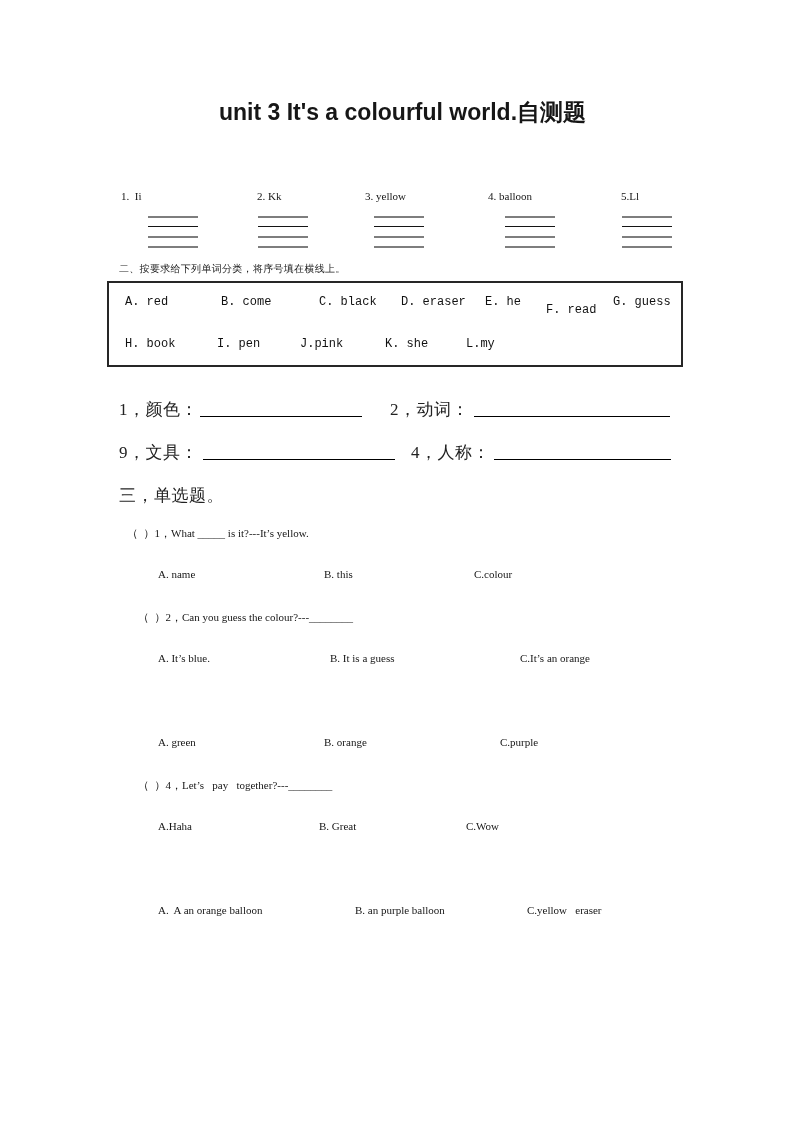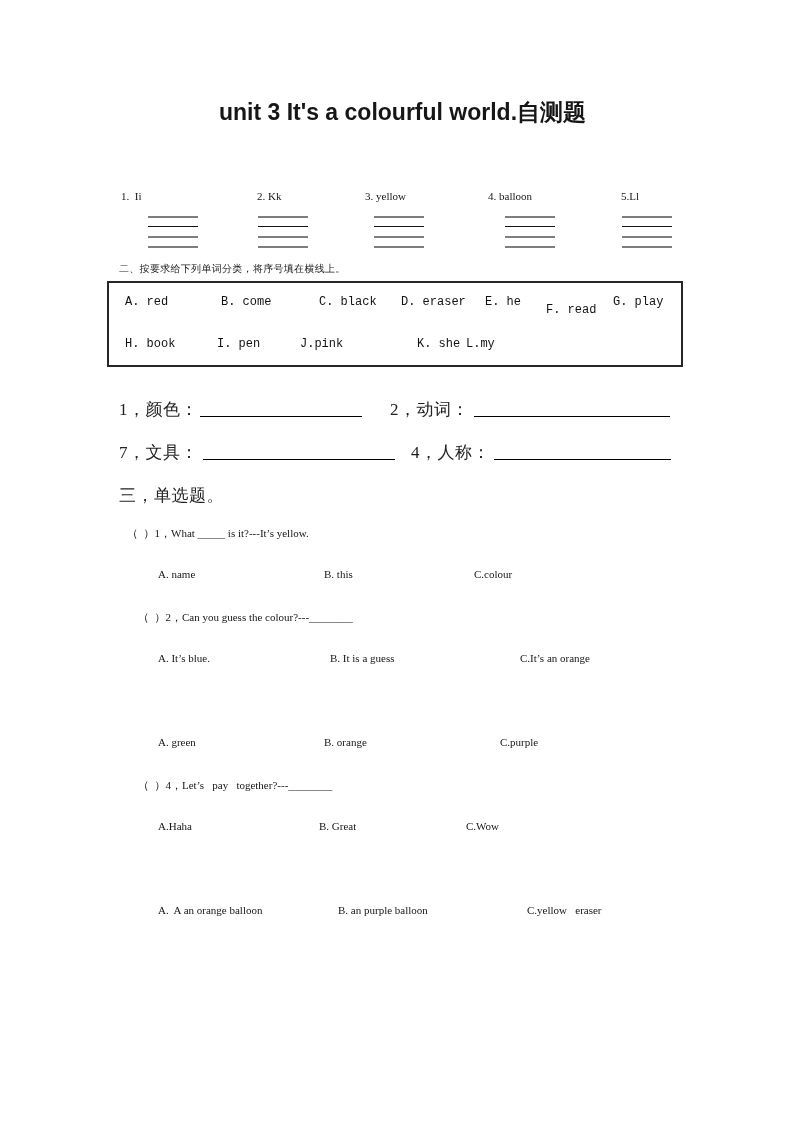--- a/index.html
+++ b/index.html
@@ -95,36 +95,36 @@
 
   <div class="abs cjk-sm" style="left:119px; top:262px">二、按要求给下列单词分类，将序号填在横线上。</div>
 
   <div class="word-box">
     <span class="w sans" style="left:16px;  top:12px">A. red</span>
     <span class="w sans" style="left:112px; top:12px">B. come</span>
     <span class="w sans" style="left:210px; top:12px">C. black</span>
     <span class="w sans" style="left:292px; top:12px">D. eraser</span>
     <span class="w sans" style="left:376px; top:12px">E. he</span>
     <span class="w sans" style="left:437px; top:20px">F. read</span>
-    <span class="w sans" style="left:504px; top:12px">G. play</span>
+    <span class="w sans" style="left:504px; top:12px">G. guess</span>
 
     <span class="w sans" style="left:16px;  top:54px">H. book</span>
     <span class="w sans" style="left:108px; top:54px">I. pen</span>
     <span class="w sans" style="left:191px; top:54px">J.pink</span>
-    <span class="w sans" style="left:308px; top:54px">K. she</span>
+    <span class="w sans" style="left:276px; top:54px">K. she</span>
     <span class="w sans" style="left:357px; top:54px">L.my</span>
   </div>
 
   <span class="abs cjk" style="left:119px; top:398px">1，颜色：</span>
   <div class="uline" style="left:200px; top:400px; width:162px"></div>
 
   <span class="abs cjk" style="left:390px; top:398px">2，动词：</span>
   <div class="uline" style="left:474px; top:400px; width:196px"></div>
 
-  <span class="abs cjk" style="left:119px; top:441px">7，文具：</span>
+  <span class="abs cjk" style="left:119px; top:441px">9，文具：</span>
   <div class="uline" style="left:203px; top:443px; width:192px"></div>
 
   <span class="abs cjk" style="left:411px; top:441px">4，人称：</span>
   <div class="uline" style="left:494px; top:443px; width:177px"></div>
 
   <div class="abs cjk" style="left:119px; top:484px">三，单选题。</div>
 
   <div class="q serif" style="left:127px; top:526px">（  ）1，What _____ is it?---It’s yellow.</div>
   <span class="opt serif" style="left:158px; top:568px">A. name</span>
   <span class="opt serif" style="left:324px; top:568px">B. this</span>
@@ -138,16 +138,16 @@
   <span class="opt serif" style="left:158px; top:736px">A. green</span>
   <span class="opt serif" style="left:324px; top:736px">B. orange</span>
   <span class="opt serif" style="left:500px; top:736px">C.purple</span>
 
   <div class="q serif" style="left:138px; top:778px">（  ）4，Let’s   pay   together?---________</div>
   <span class="opt serif" style="left:158px; top:820px">A.Haha</span>
   <span class="opt serif" style="left:319px; top:820px">B. Great</span>
   <span class="opt serif" style="left:466px; top:820px">C.Wow</span>
 
   <span class="opt serif" style="left:158px; top:904px">A.  A an orange balloon</span>
-  <span class="opt serif" style="left:338px; top:904px">B. an purple balloon</span>
+  <span class="opt serif" style="left:355px; top:904px">B. an purple balloon</span>
   <span class="opt serif" style="left:527px; top:904px">C.yellow   eraser</span>
 
 </div>
 
 </body></html>

